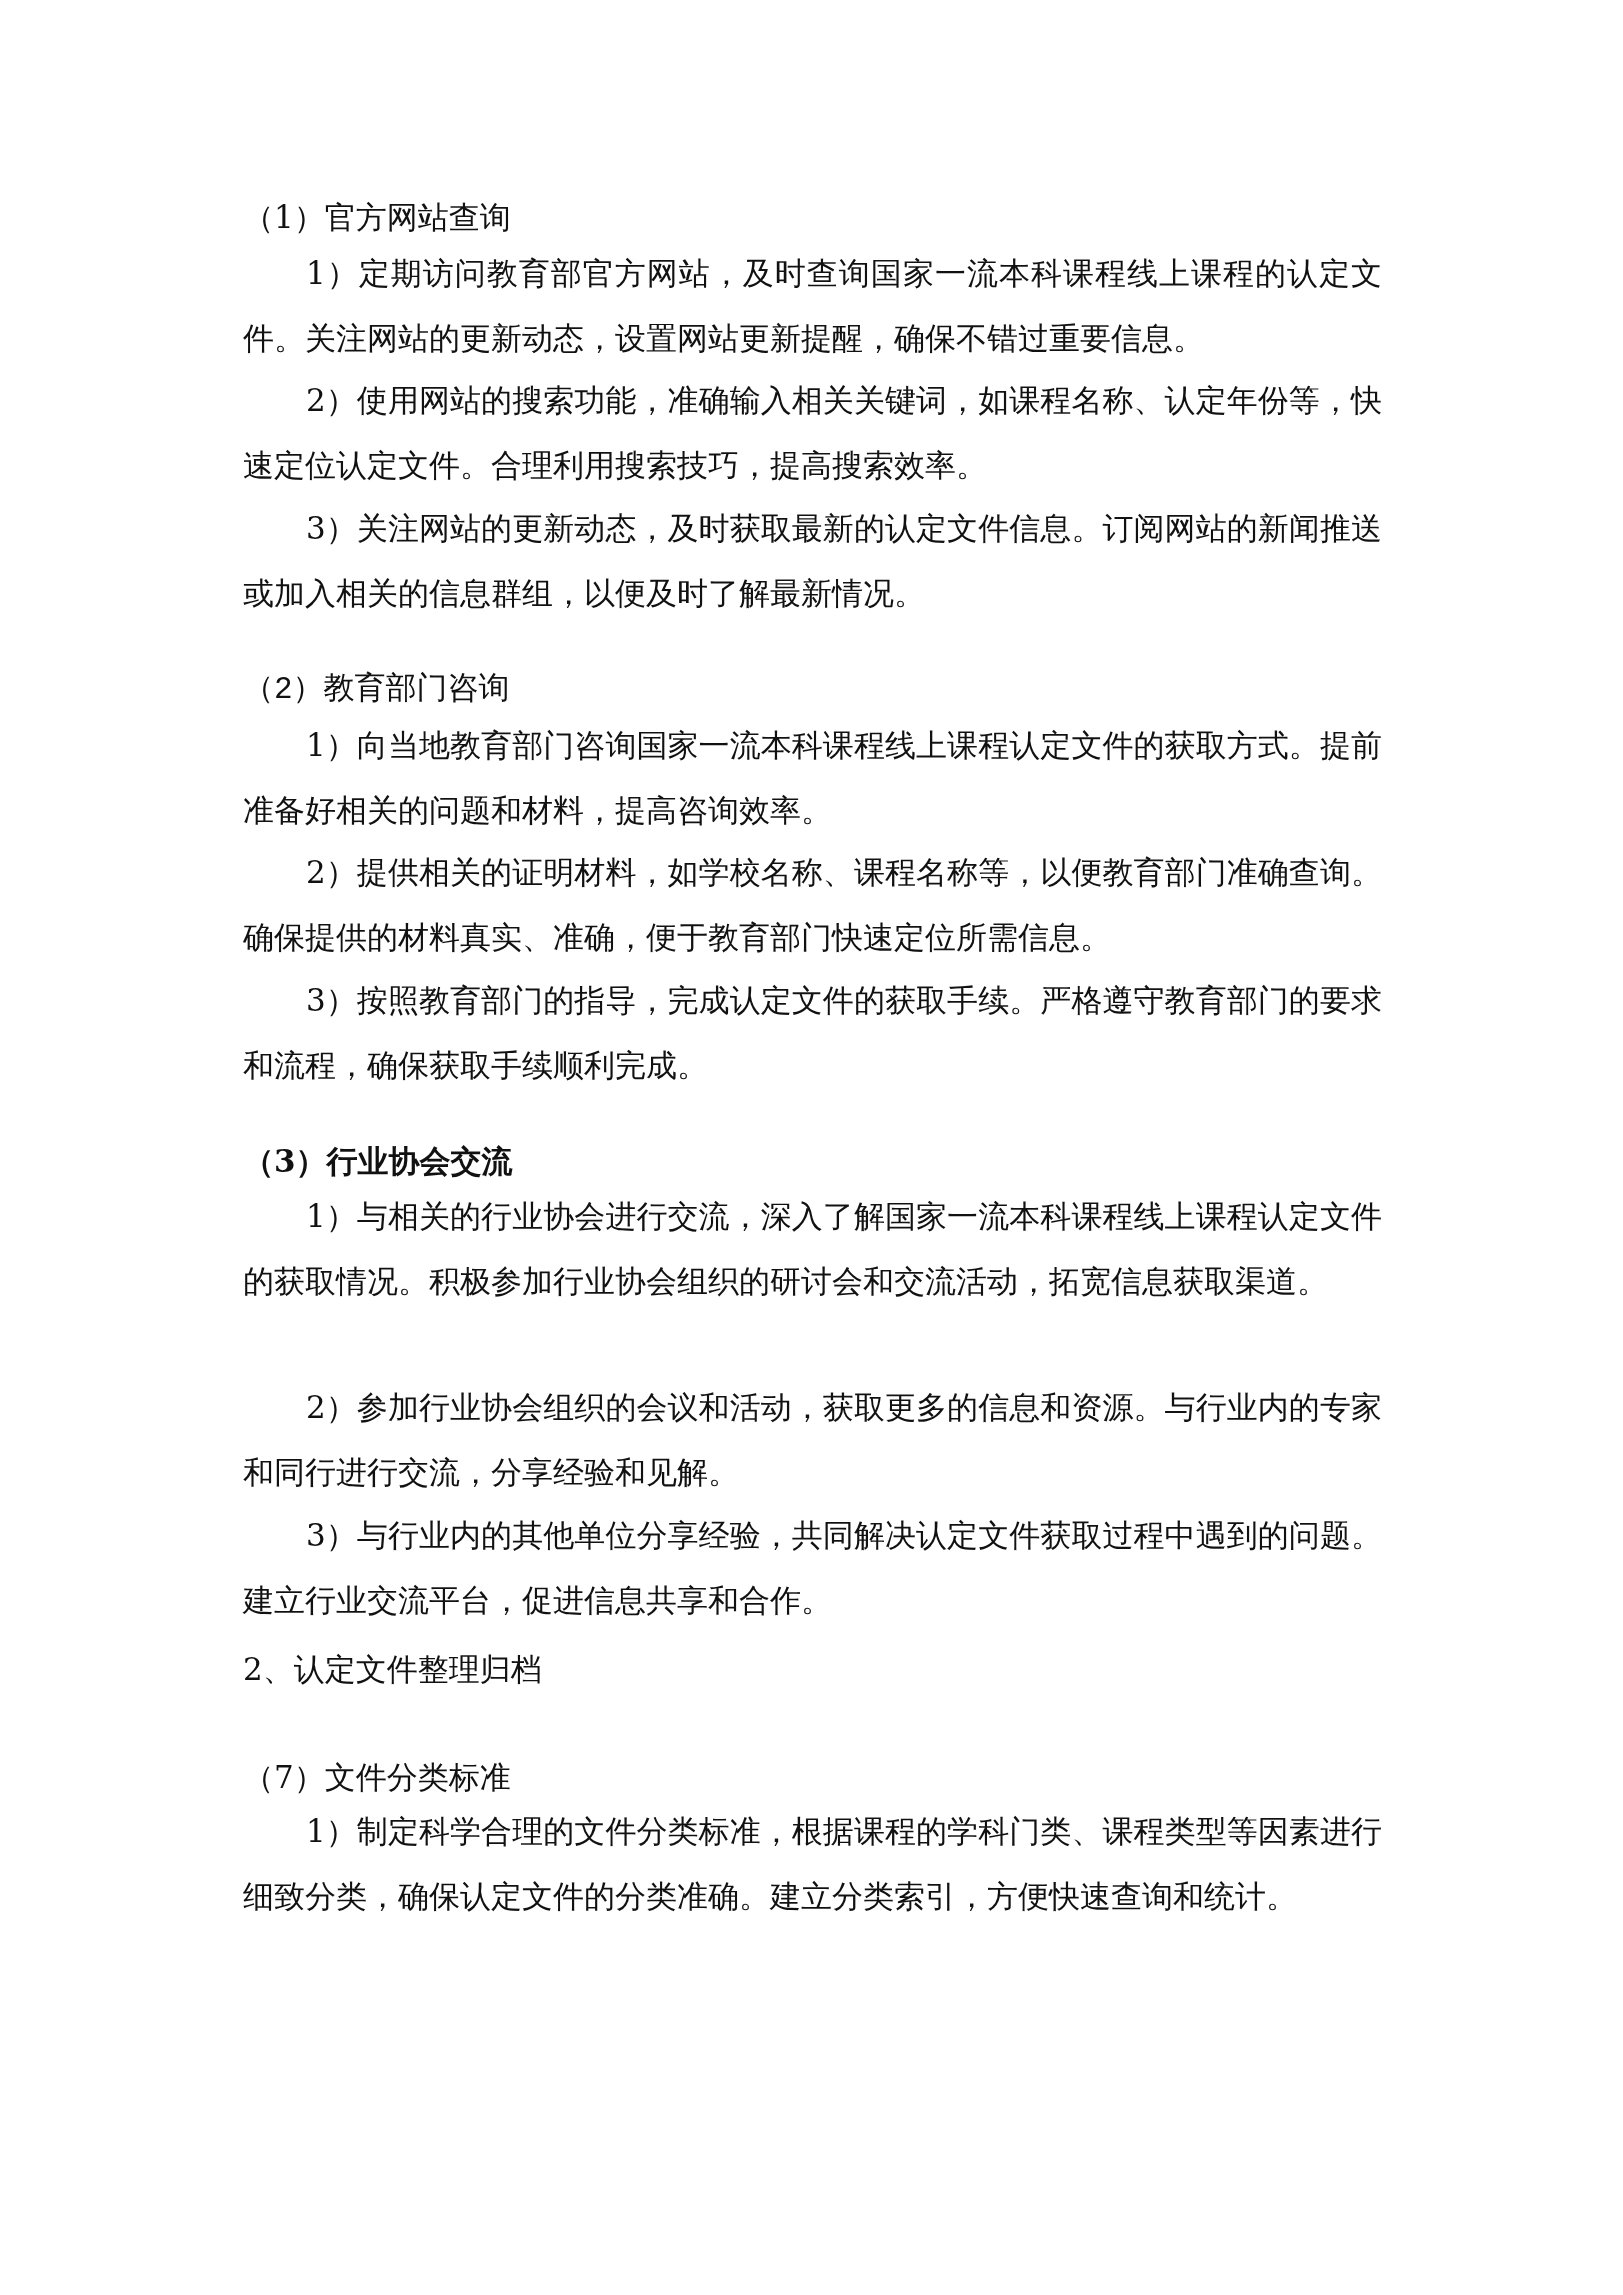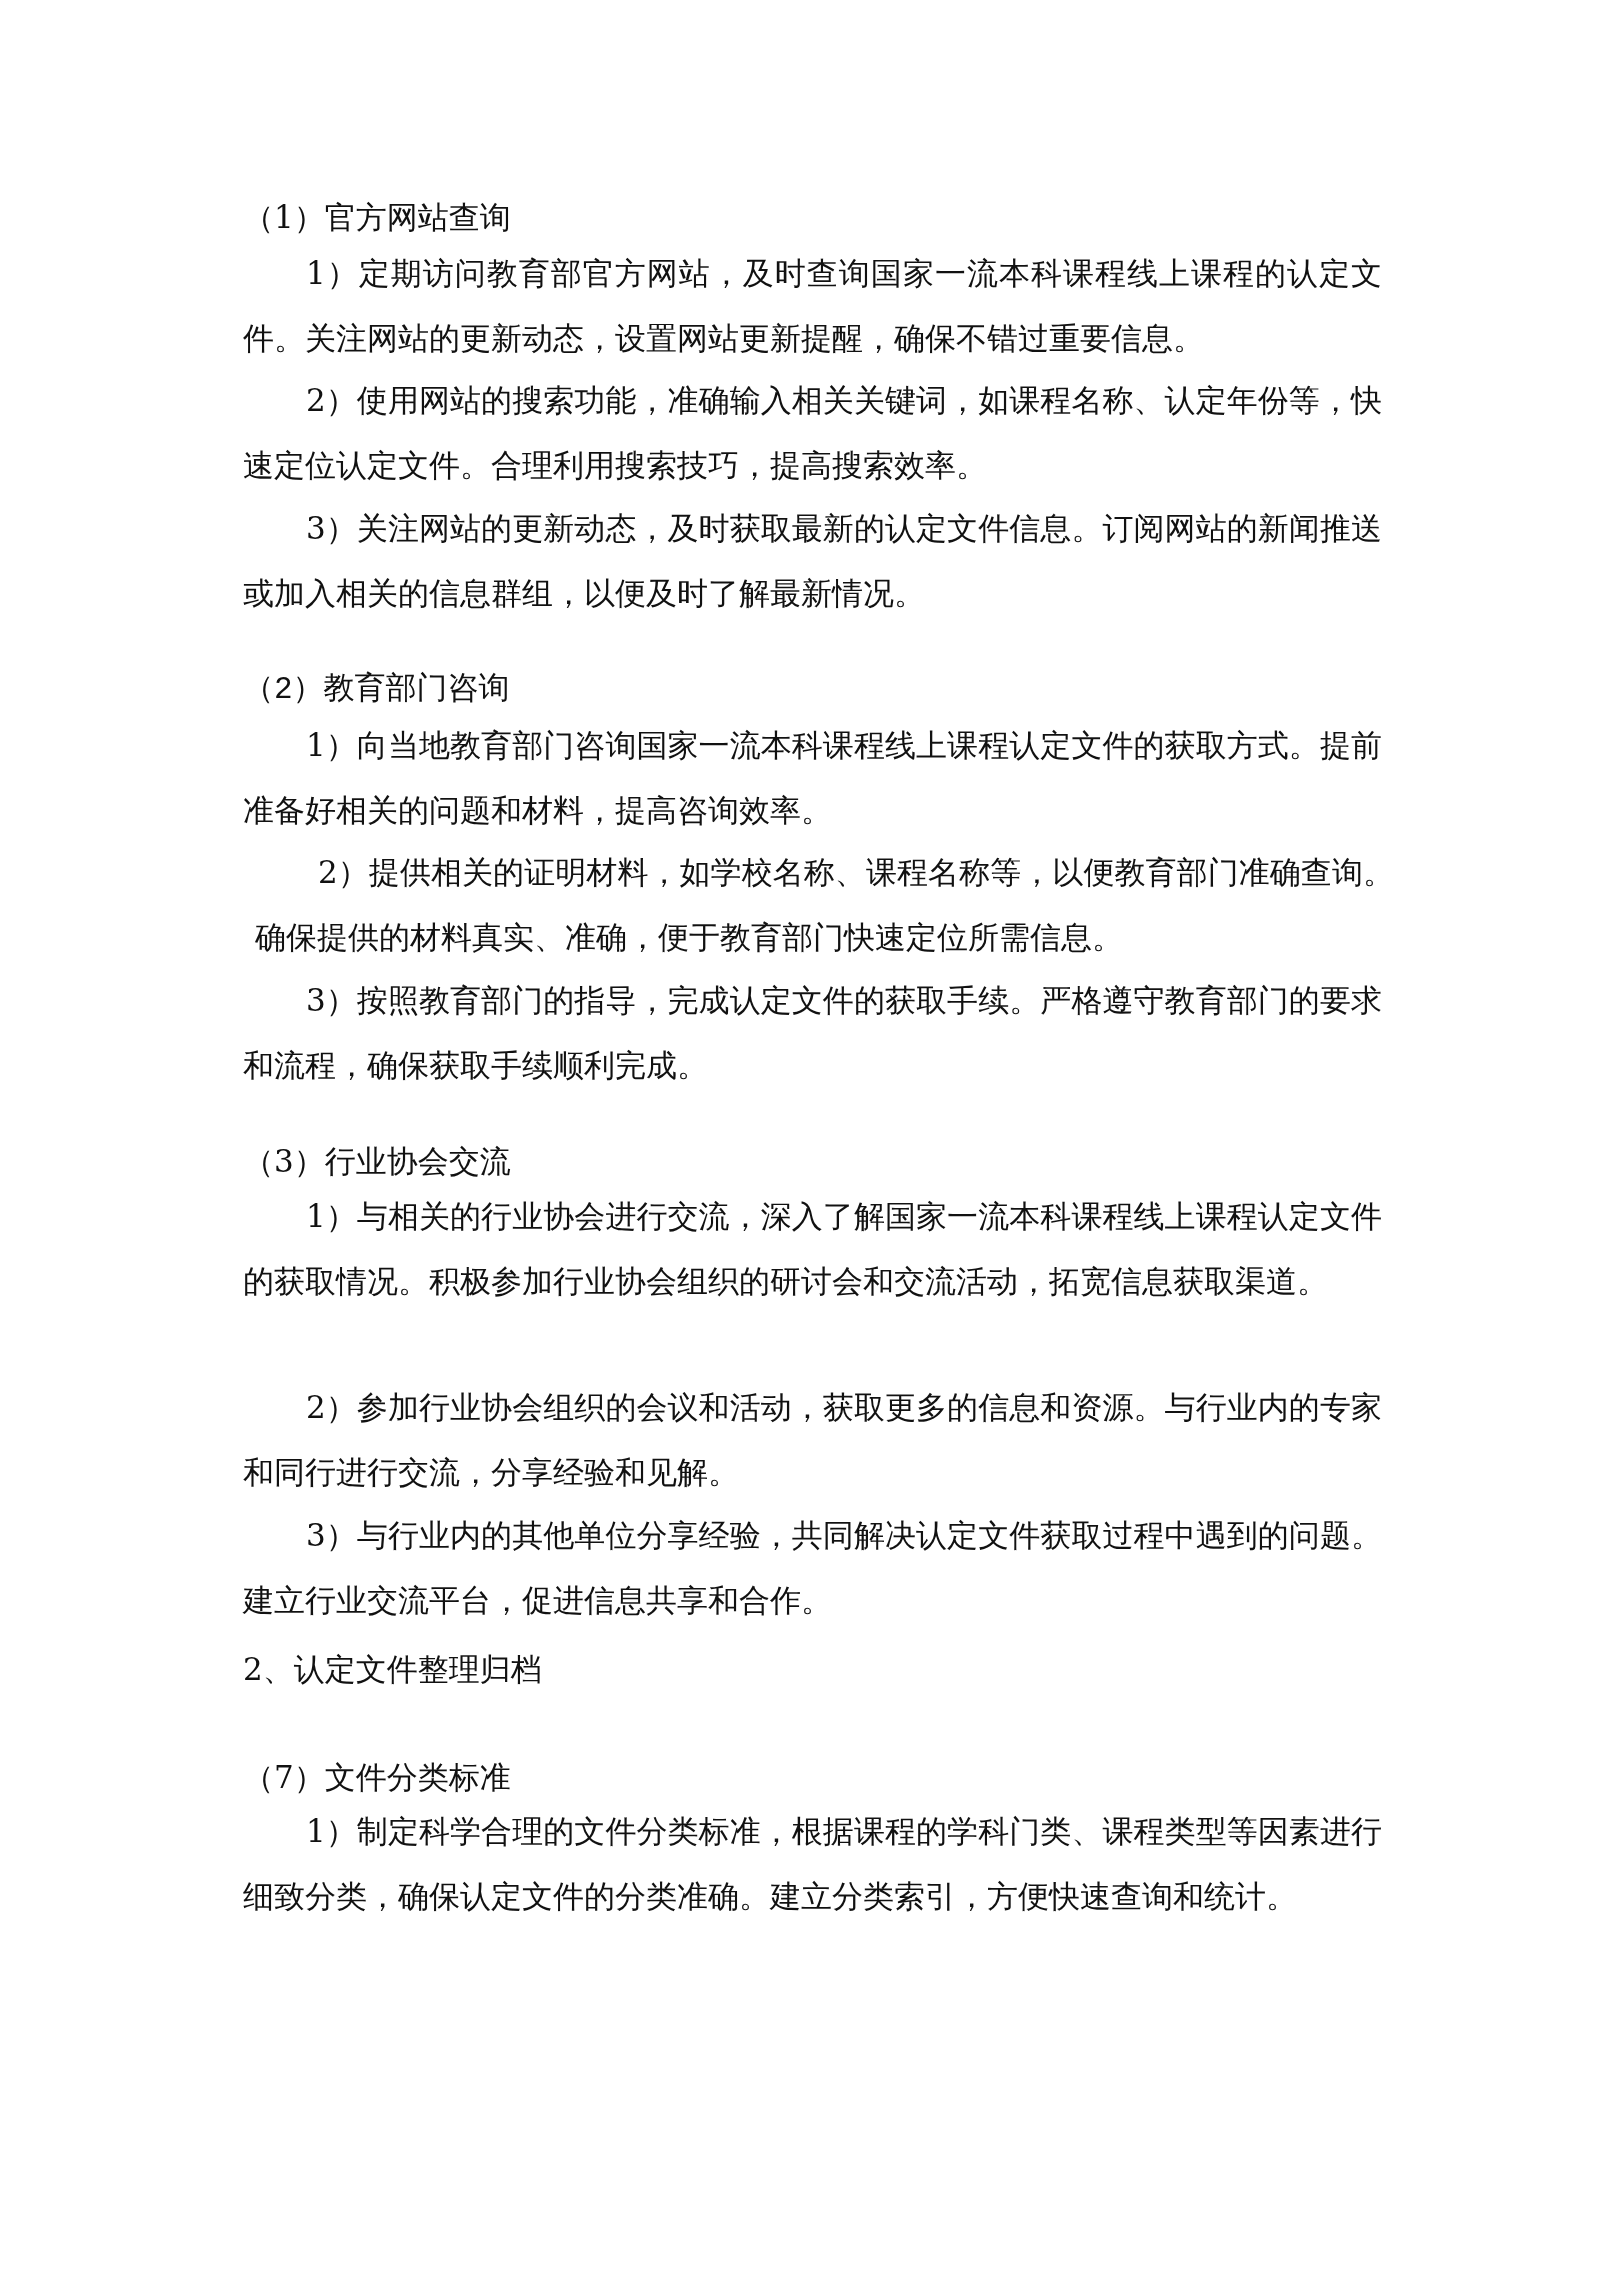--- a/index.html
+++ b/index.html
@@ -17,24 +17,24 @@
 
 <div class="page">
 
   <div class="line heading" style="top:198px;">（1）官方网站查询</div>
   <div class="para" style="top:241px;">1）定期访问教育部官方网站，及时查询国家一流本科课程线上课程的认定文件。关注网站的更新动态，设置网站更新提醒，确保不错过重要信息。</div>
   <div class="para" style="top:368px;">2）使用网站的搜索功能，准确输入相关关键词，如课程名称、认定年份等，快速定位认定文件。合理利用搜索技巧，提高搜索效率。</div>
   <div class="para" style="top:496px;">3）关注网站的更新动态，及时获取最新的认定文件信息。订阅网站的新闻推送或加入相关的信息群组，以便及时了解最新情况。</div>
 
   <div class="line heading" style="top:670px;font-family:Liberation Mono, monospace;">（2）教育部门咨询</div>
   <div class="para" style="top:713px;">1）向当地教育部门咨询国家一流本科课程线上课程认定文件的获取方式。提前准备好相关的问题和材料，提高咨询效率。</div>
-  <div class="para" style="top:840px;margin-left:12px;">2）提供相关的证明材料，如学校名称、课程名称等，以便教育部门准确查询。确保提供的材料真实、准确，便于教育部门快速定位所需信息。</div>
+  <div class="para" style="top:840px;">2）提供相关的证明材料，如学校名称、课程名称等，以便教育部门准确查询。确保提供的材料真实、准确，便于教育部门快速定位所需信息。</div>
   <div class="para" style="top:968px;">3）按照教育部门的指导，完成认定文件的获取手续。严格遵守教育部门的要求和流程，确保获取手续顺利完成。</div>
 
-  <div class="line heading" style="top:1142px;">（3）行业协会交流</div>
+  <div class="line heading" style="top:1142px;font-weight:bold;">（3）行业协会交流</div>
   <div class="para" style="top:1184px;">1）与相关的行业协会进行交流，深入了解国家一流本科课程线上课程认定文件的获取情况。积极参加行业协会组织的研讨会和交流活动，拓宽信息获取渠道。</div>
   <div class="para" style="top:1375px;">2）参加行业协会组织的会议和活动，获取更多的信息和资源。与行业内的专家和同行进行交流，分享经验和见解。</div>
   <div class="para" style="top:1503px;">3）与行业内的其他单位分享经验，共同解决认定文件获取过程中遇到的问题。建立行业交流平台，促进信息共享和合作。</div>
 
   <div class="line h2" style="top:1628px;margin-top:22px;">2、认定文件整理归档</div>
   <div class="line heading" style="top:1758px;">（7）文件分类标准</div>
   <div class="para" style="top:1799px;">1）制定科学合理的文件分类标准，根据课程的学科门类、课程类型等因素进行细致分类，确保认定文件的分类准确。建立分类索引，方便快速查询和统计。</div>
 
 </div>
 

